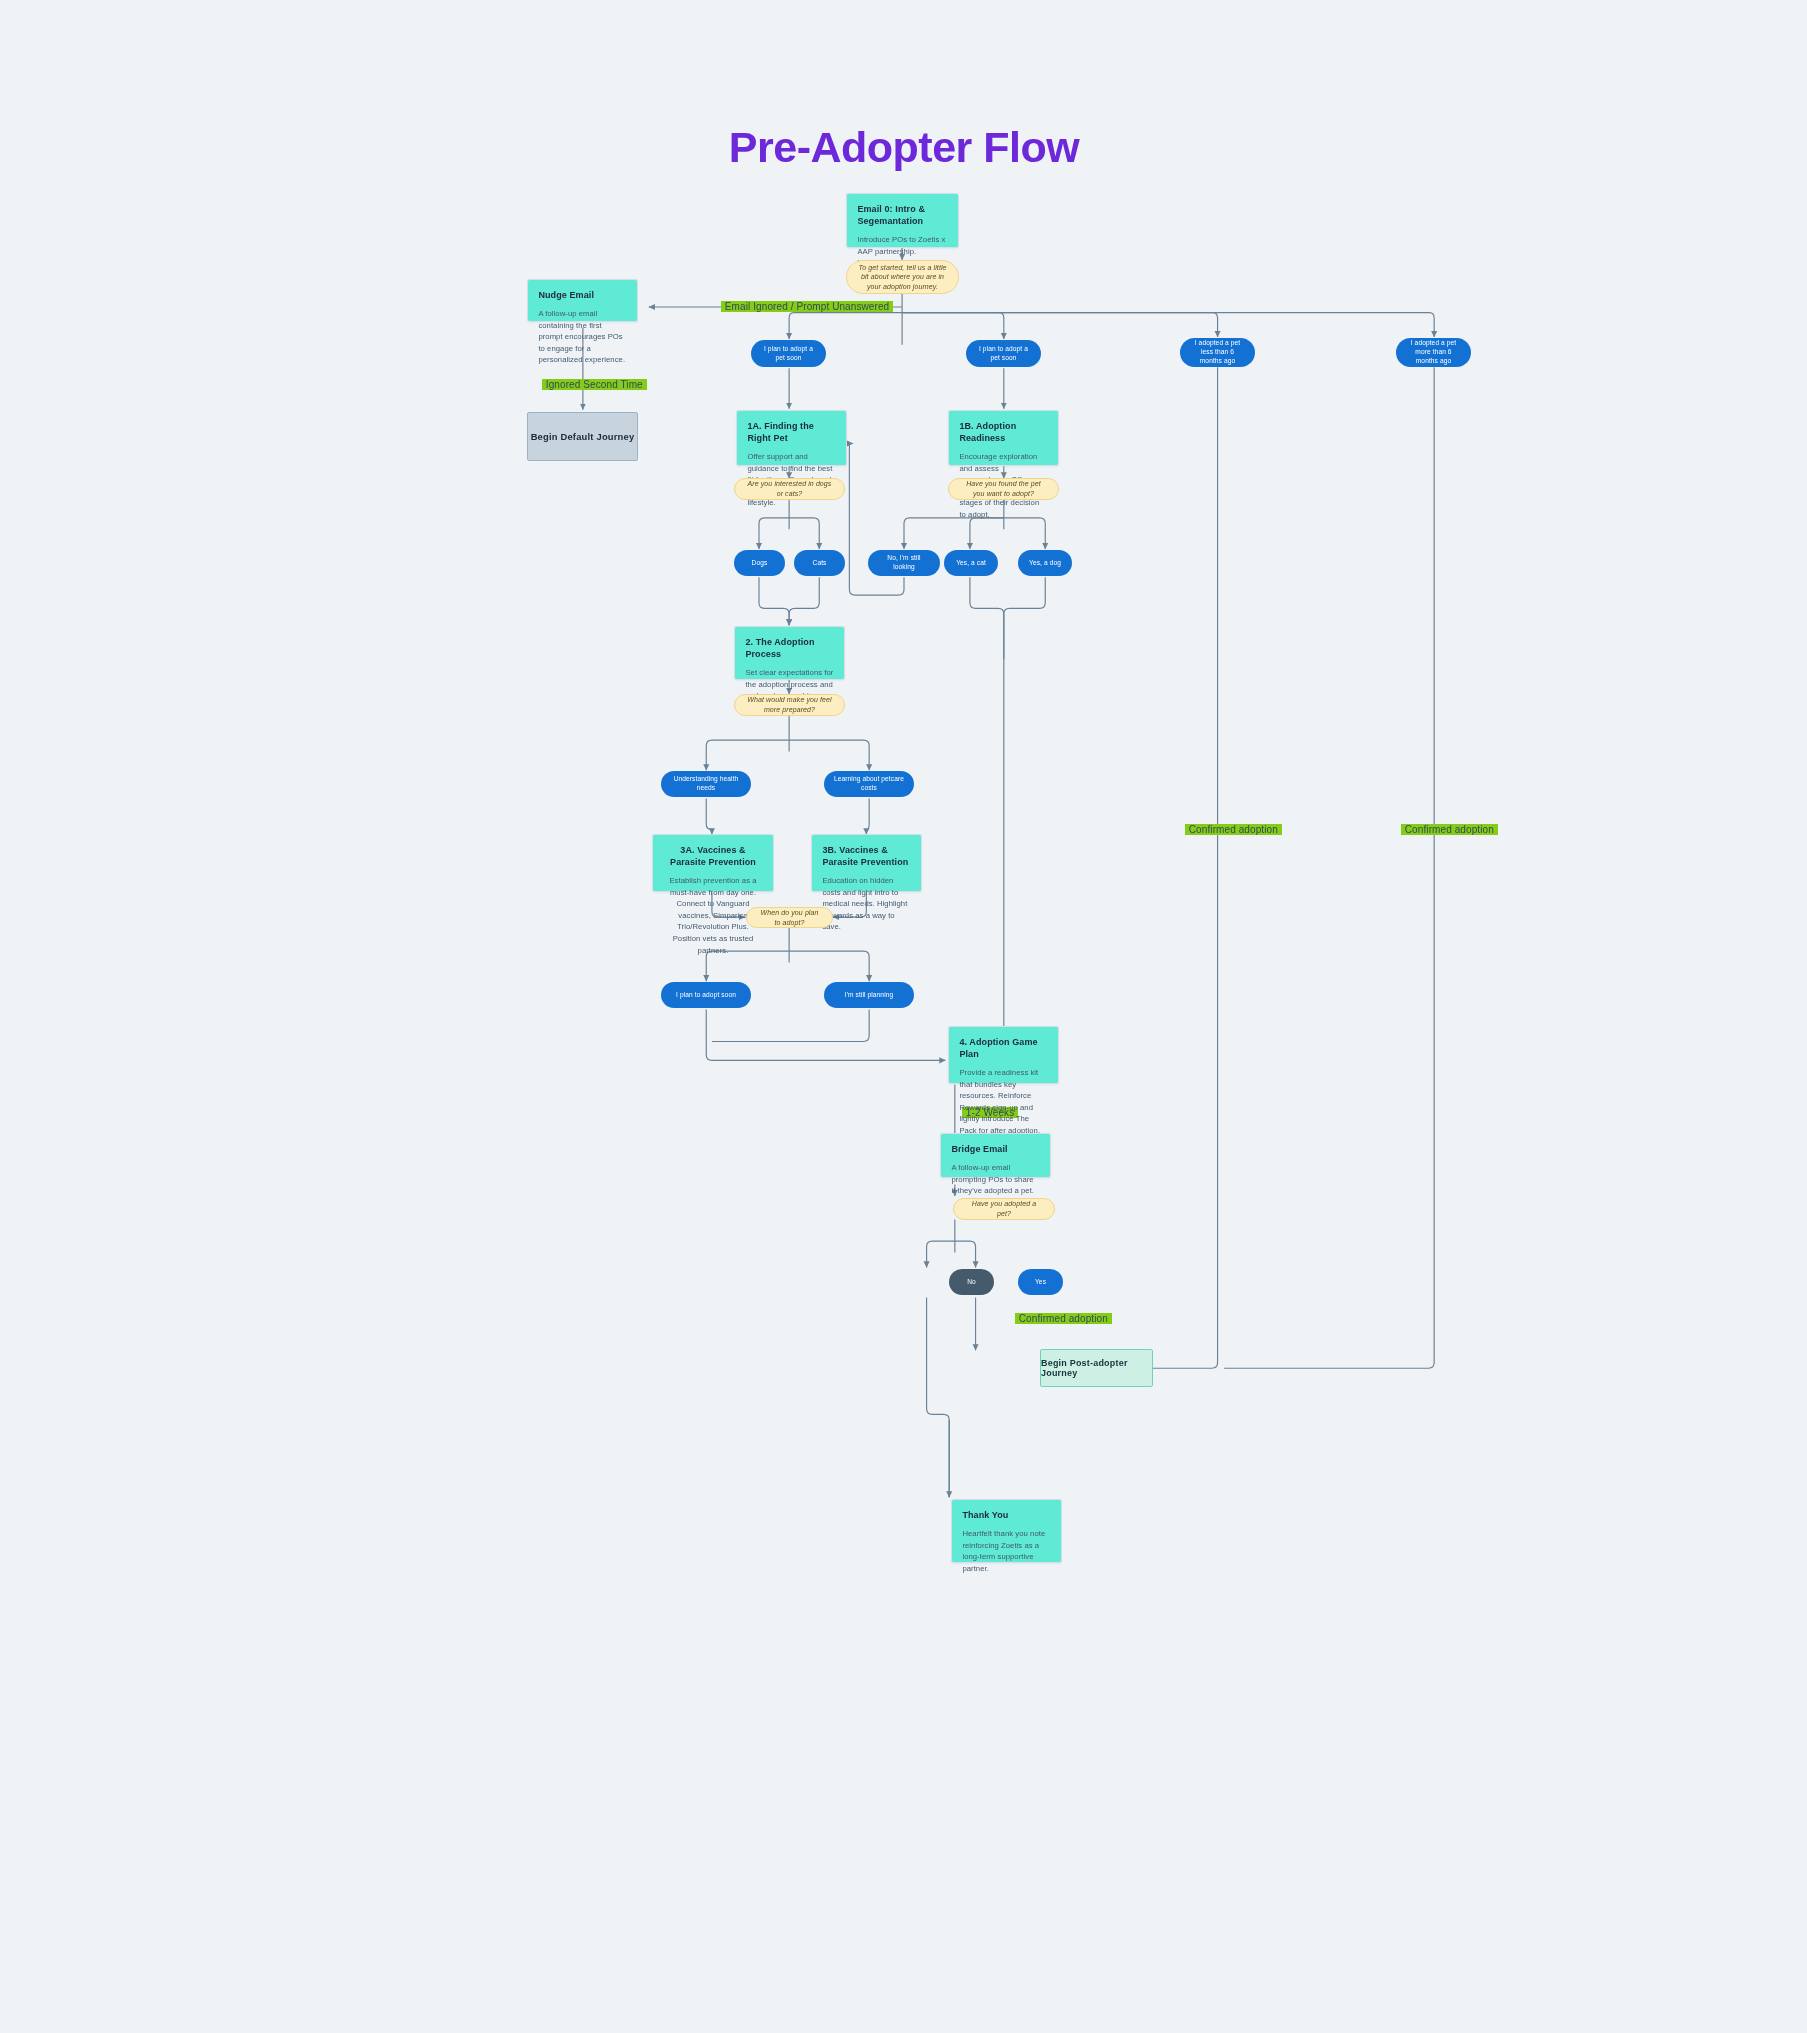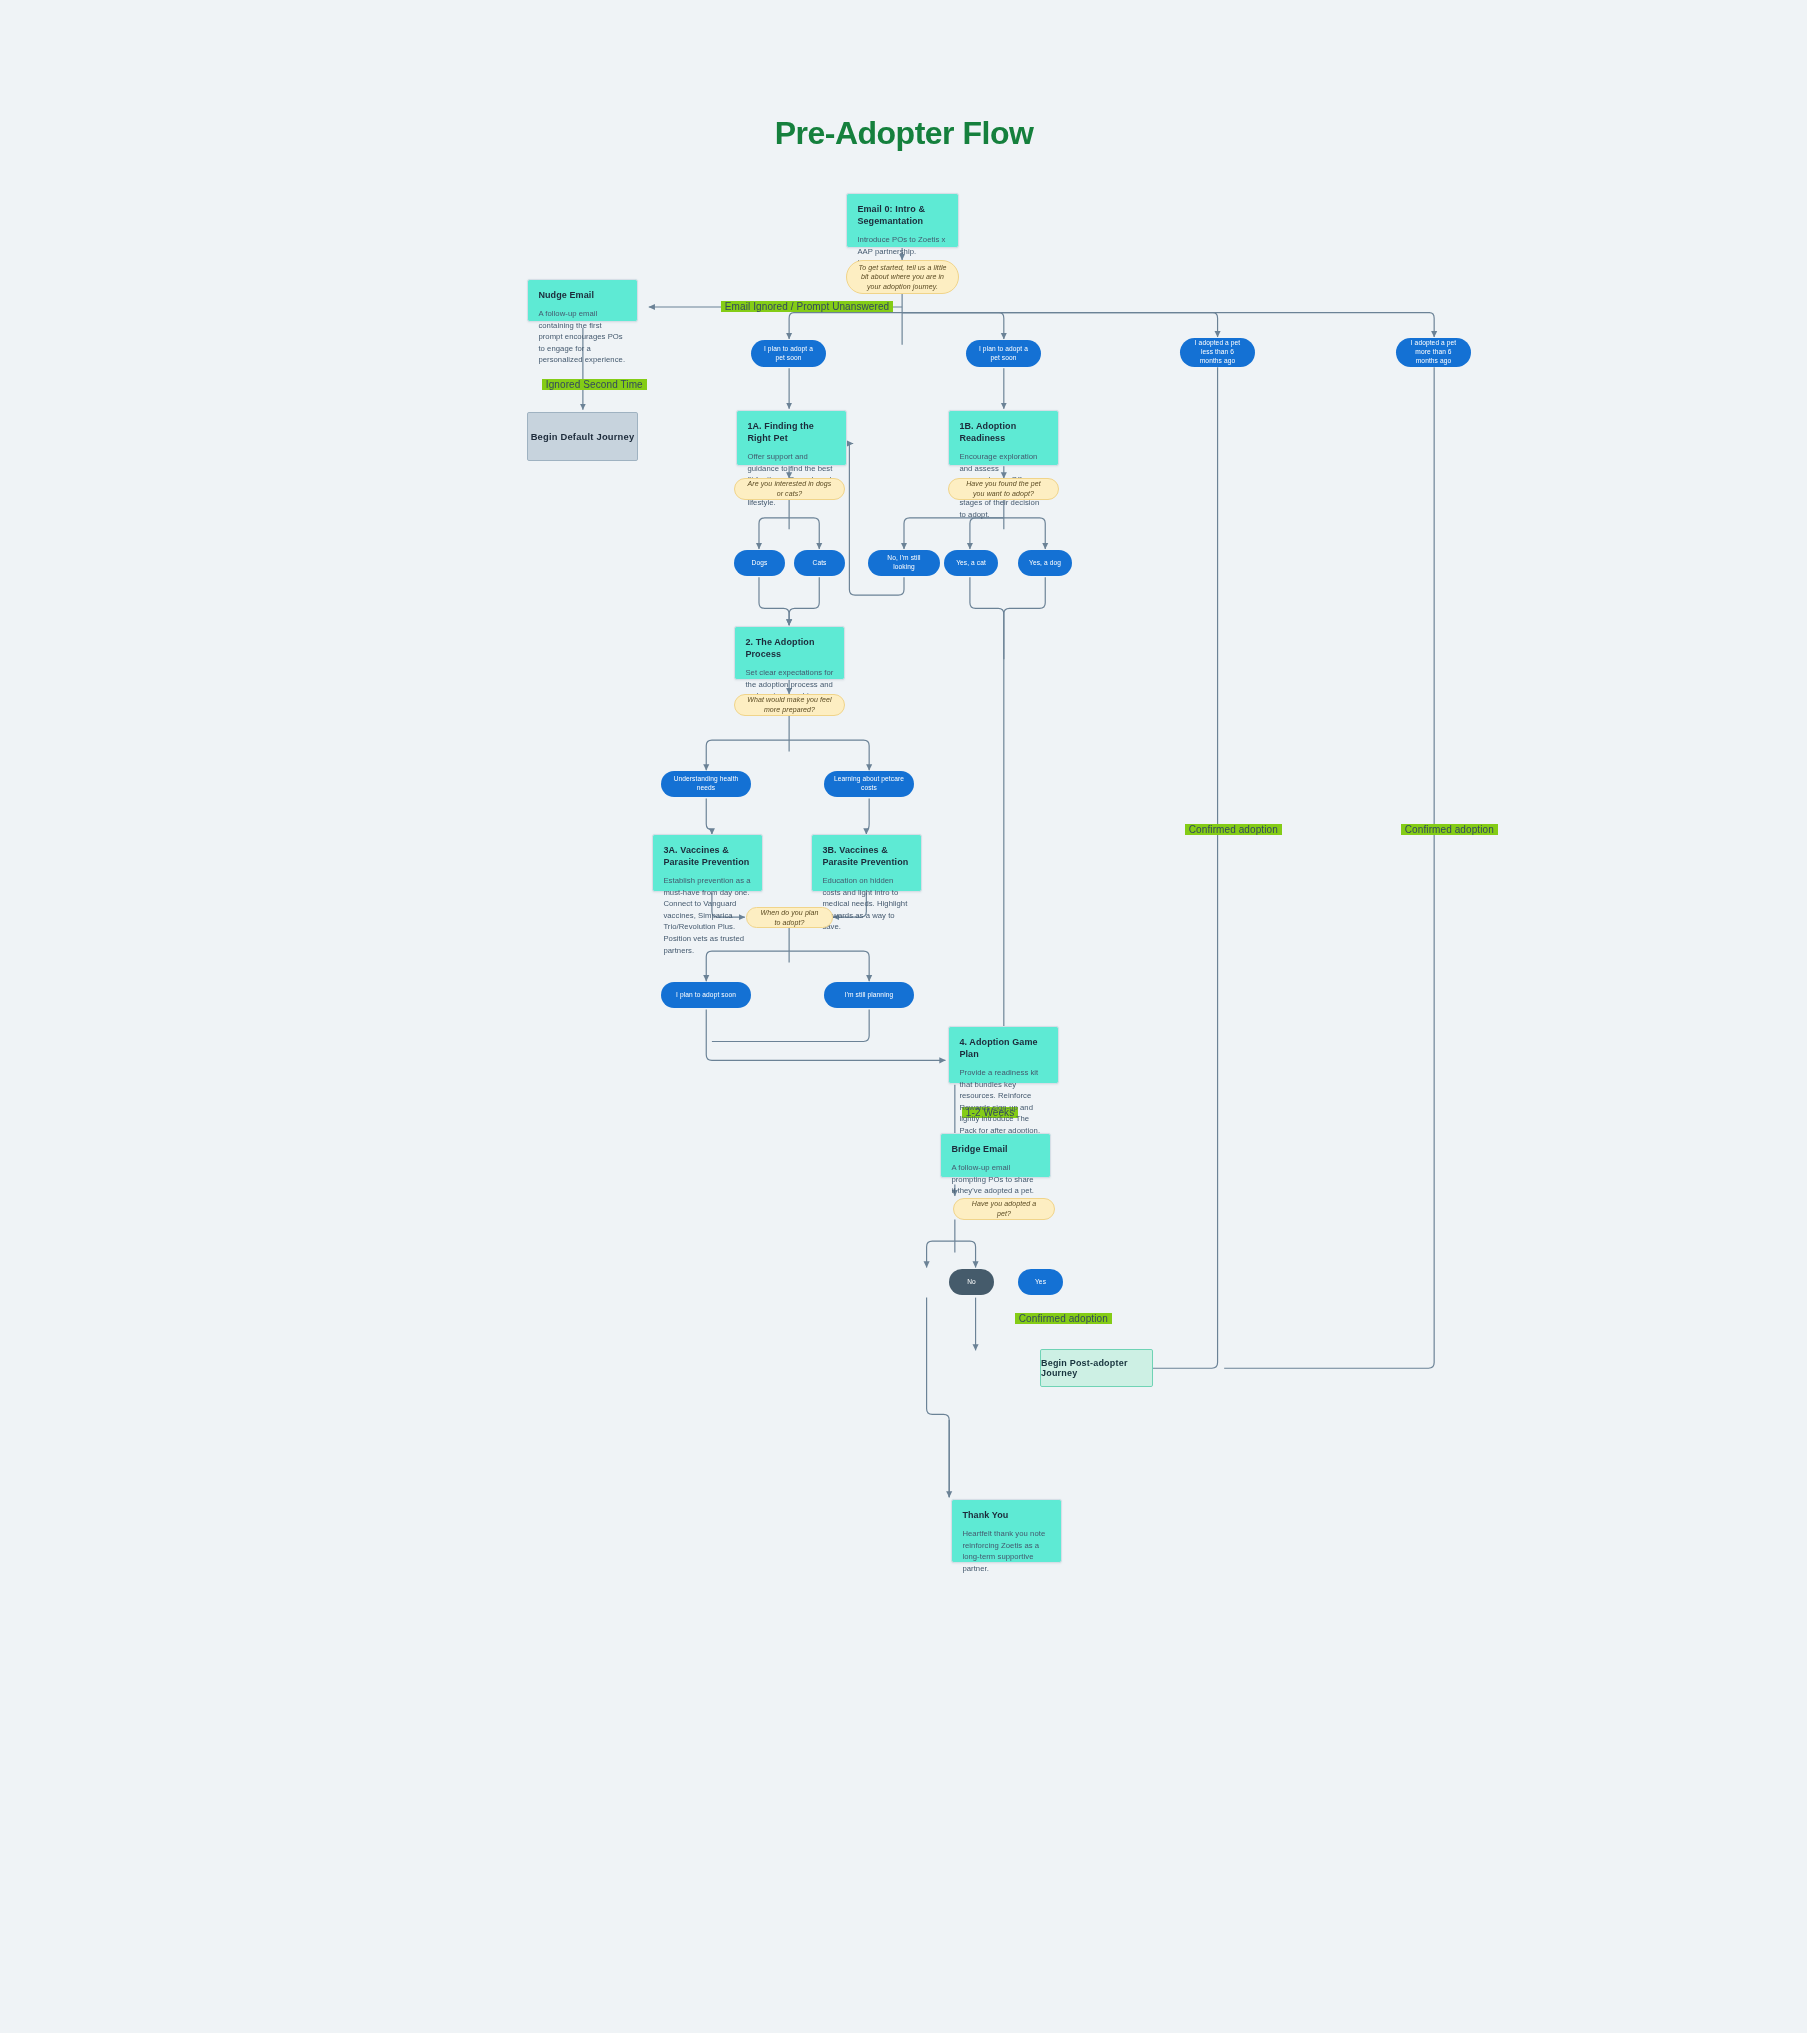--- a/index.html
+++ b/index.html
@@ -14,24 +14,24 @@
     width: 1808px;
     height: 2034px;
     background: #eff3f6;
     overflow: hidden;
   }
   #page-title {
     position: absolute;
     left: 0; top: 94px;
     width: 1808px;
     text-align: center;
-    font-size: 32px;
+    font-size: 43px;
     font-weight: 700;
     letter-spacing: -0.5px;
-    color: #15803d;
+    color: #6d28d9;
   }
   
   #flow {
     position: absolute;
     left: 0; top: 0;
     width: 1808px; height: 2034px;
   }
   #edges {
     position: absolute;
     left: 0; top: 0;
@@ -271,21 +271,21 @@
 
     <div class="node card" style="left:734px; top:626px; width:111px; height:54px;">
       <div class="card-title">2. The Adoption Process</div>
       <div class="card-body">Set clear expectations for the adoption process and early pet ownership.</div>
     </div>
     <div class="node prompt" style="left:734px; top:694px; width:111px; height:21.7px;">What would make you feel more prepared?</div>
 
     <div class="node answer" style="left:661px; top:771px; width:90px; height:26px;">Understanding health needs</div>
     <div class="node answer" style="left:824px; top:771px; width:90px; height:26px;">Learning about petcare costs</div>
 
-    <div class="node card" style="left:652px; top:834px; width:111px; height:58px;">
+    <div class="node card" style="left:652px; top:834px; width:122px; height:58px;text-align:center;">
       <div class="card-title">3A. Vaccines &amp; Parasite Prevention</div>
       <div class="card-body">Establish prevention as a must-have from day one. Connect to Vanguard vaccines, Simparica Trio/Revolution Plus. Position vets as trusted partners.</div>
     </div>
     <div class="node card" style="left:811px; top:834px; width:111px; height:58px;">
       <div class="card-title">3B. Vaccines &amp; Parasite Prevention</div>
       <div class="card-body">Education on hidden costs and light intro to medical needs. Highlight Rewards as a way to save.</div>
     </div>
 
     <div class="node prompt" style="left:746px; top:907px; width:87px; height:21px;">When do you plan to adopt?</div>
 

